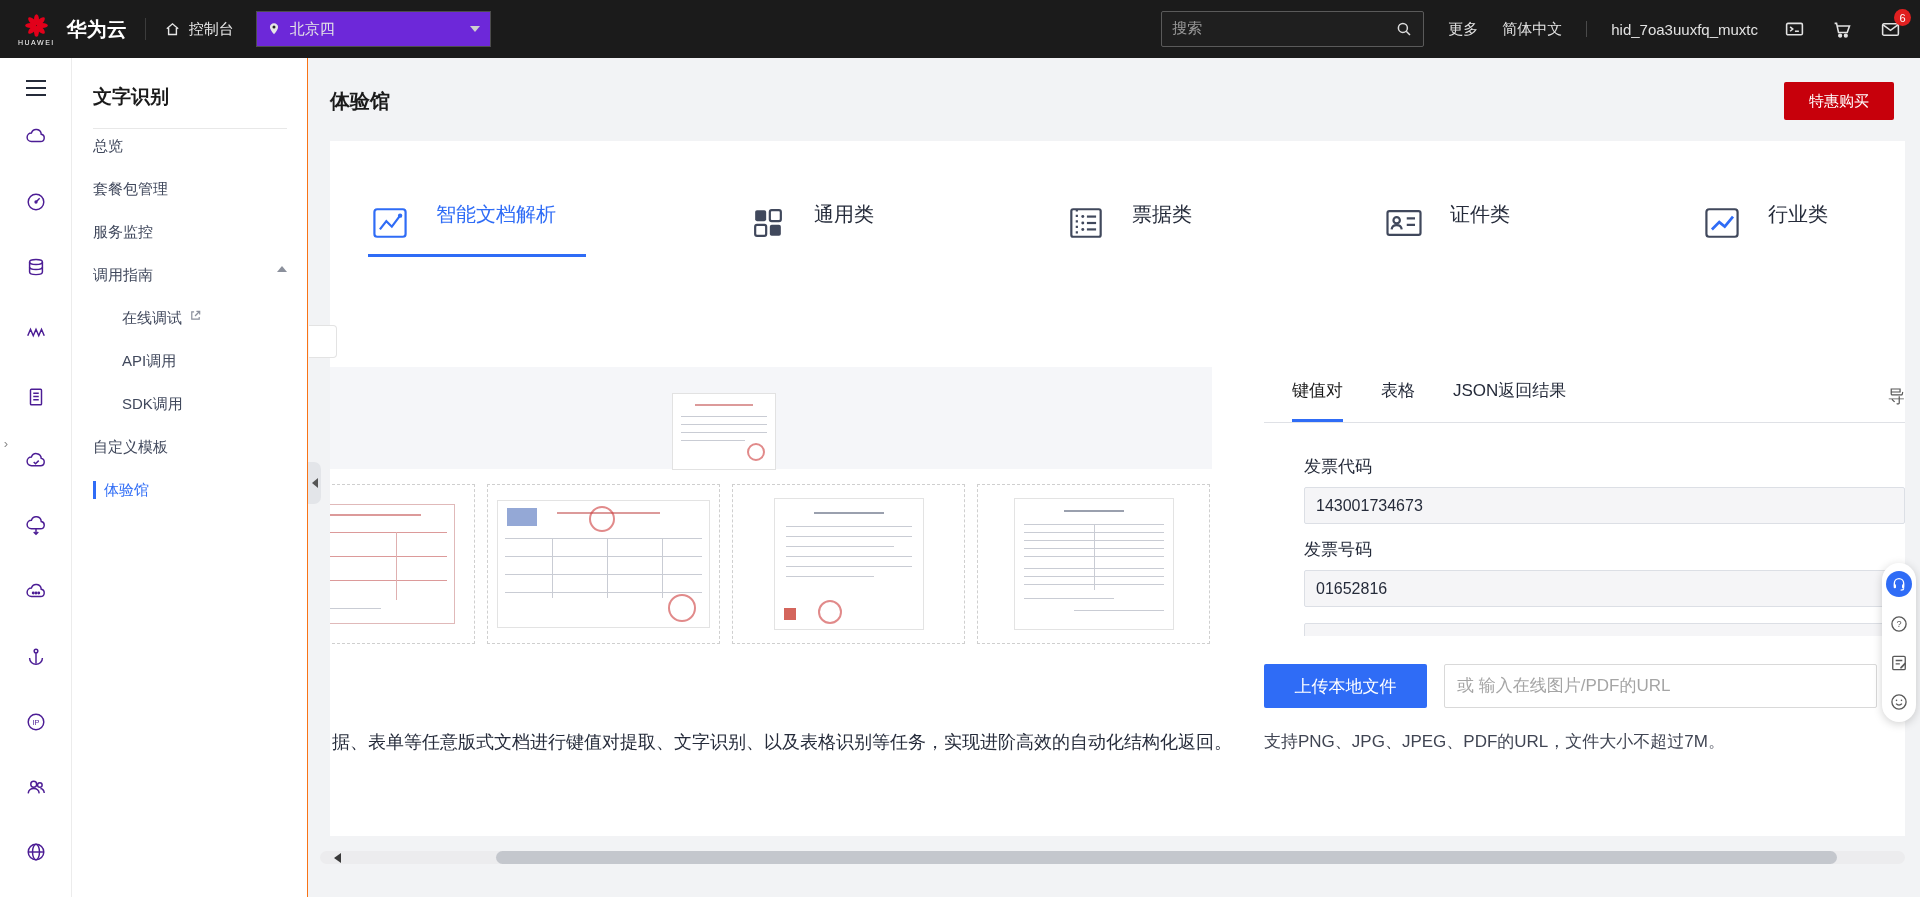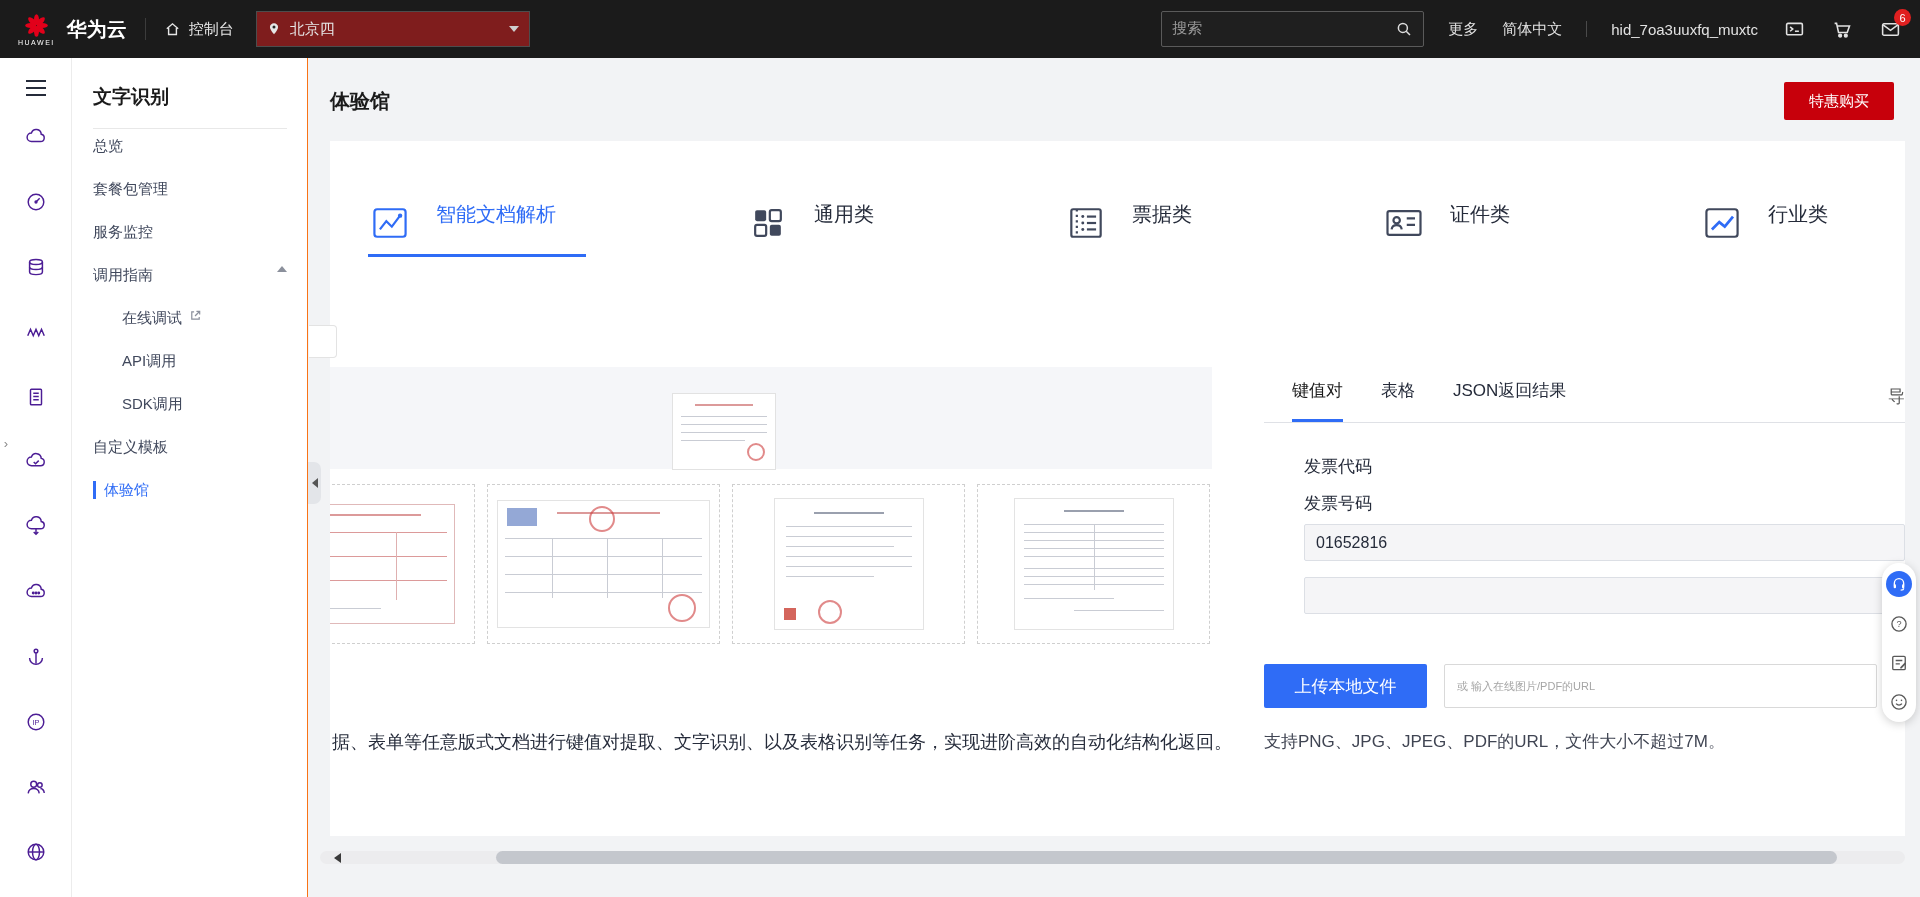--- a/index.html
+++ b/index.html
@@ -7,21 +7,21 @@
 body{font-family:"Liberation Sans","DejaVu Sans",sans-serif;background:#f2f3f5;color:#252b3a;position:relative}
 svg{display:block}
 
 
 .topbar{position:absolute;left:0;top:0;right:0;height:58px;background:#1b1b1b;display:flex;align-items:center;padding:0 18px;color:#e6e6e6;z-index:50}
 .logo{display:flex;flex-direction:column;align-items:center;margin-right:12px;cursor:pointer}
 .logo-text{font-size:7px;letter-spacing:1.5px;color:#fff;margin-top:1px}
 .brand{font-size:20px;font-weight:bold;color:#fff;cursor:pointer}
 .tb-divider{width:1px;height:22px;background:#3c3c3c;margin:0 18px}
 .console{display:flex;align-items:center;gap:8px;font-size:15px;color:#e6e6e6;margin-right:22px;cursor:pointer}
-.region{display:flex;align-items:center;gap:9px;width:274px;height:36px;background:#7f1d1d;border:1px solid #4d4d4d;padding:0 10px;font-size:15px;color:#e6e6e6;cursor:pointer}
+.region{display:flex;align-items:center;gap:9px;width:235px;height:36px;background:#6d28d9;border:1px solid #4d4d4d;padding:0 10px;font-size:15px;color:#e6e6e6;cursor:pointer}
 .caret-down{margin-left:auto;width:0;height:0;border-left:5px solid transparent;border-right:5px solid transparent;border-top:6px solid #cfcfcf}
 .tb-right{margin-left:auto;display:flex;align-items:center;gap:24px}
 .search{display:flex;align-items:center;width:263px;height:36px;border:1px solid #5a5a5a;border-radius:2px;padding:0 10px;background:#1f1f1f}
 .search input{flex:1;background:transparent;border:0;outline:none;color:#ddd;font-size:15px;font-family:Liberation Mono, monospace}
 .search input::placeholder{color:#9a9a9a}
 .tb-link{font-size:15px;color:#e2e2e2;cursor:pointer;white-space:nowrap}
 .tb-sep{width:1px;height:16px;background:#4a4a4a}
 .tb-icon{position:relative;width:24px;height:24px;display:flex;align-items:center;justify-content:center;color:#e2e2e2;cursor:pointer}
 .badge{position:absolute;top:-8px;right:-9px;min-width:17px;height:17px;border-radius:9px;background:#e02020;color:#fff;font-size:11px;font-style:normal;display:flex;align-items:center;justify-content:center;padding:0 4px}
 
@@ -90,21 +90,21 @@
 .rp-tab.active::after{content:"";position:absolute;left:0;right:0;bottom:0;height:3px;background:#2f6cf6}
 .rp-export{position:absolute;right:0;top:128px;font-size:17px;color:#595959;cursor:pointer}
 .rp-divider{position:absolute;left:0;right:0;top:165px;height:1px;background:#dfe1e6}
 .rp-fields{position:absolute;left:40px;right:0;top:166px;height:213px;overflow:hidden}
 .rp-label{font-size:17px;color:#252b3a;margin:32px 0 9px}
 .rp-label.second{margin-top:14px}
 .rp-input{display:block;width:100%;height:37px;background:#f5f5f7;border:1px solid #dcdfe5;border-radius:2px;font-size:16px;color:#252b3a;padding:0 11px;font-family:inherit;outline:none}
 .rp-input.sliver{margin-top:16px}
 .upload-row{position:absolute;left:0;right:28px;top:407px;display:flex;gap:17px}
 .upload-btn{flex:none;width:163px;height:44px;background:#2f6cf6;color:#fff;font-size:17px;border:0;border-radius:2px;cursor:pointer;font-family:inherit}
-.url-input{flex:1;height:44px;border:1px solid #d9d9d9;border-radius:2px;padding:0 12px;font-size:11px;color:#333;font-family:inherit;outline:none}
+.url-input{flex:1;height:44px;border:1px solid #d9d9d9;border-radius:2px;padding:0 12px;font-size:17px;color:#333;font-family:inherit;outline:none}
 .url-input::placeholder{color:#a5a5a5}
 .rp-note{position:absolute;left:0;top:473px;font-size:17px;color:#404553;white-space:nowrap}
 
 
 .hscroll{position:absolute;left:12px;right:15px;top:793px;height:13px;background:#ececee;border-radius:7px}
 .hs-arrow{position:absolute;left:14px;top:2px;width:0;height:0;border-top:5px solid transparent;border-bottom:5px solid transparent;border-right:7px solid #3a3a3a;cursor:pointer}
 .thumb-bar{position:absolute;left:176px;top:0;width:1341px;height:13px;background:#c4c7cd;border-radius:7px;cursor:grab}
 
 
 .clipped-frag{position:absolute;left:309px;top:325px;width:28px;height:33px;background:#fff;border:1px solid #e3e3e3;border-left:0;border-radius:0 4px 4px 0;z-index:45}
@@ -434,20 +434,21 @@
         <div class="rp-tabs">
           <span class="rp-tab active">键值对</span>
           <span class="rp-tab">表格</span>
           <span class="rp-tab">JSON返回结果</span>
         </div>
         <span class="rp-export">导</span>
         <div class="rp-divider"></div>
 
         <div class="rp-fields">
           <div class="rp-label">发票代码</div>
+          <input class="rp-input" readonly="" value="143001734673" style="">
           <div class="rp-label second">发票号码</div>
           <input class="rp-input" readonly="" value="01652816" style="">
           <input class="rp-input sliver" readonly="" style="">
         </div>
 
         <div class="upload-row">
           <button class="upload-btn">上传本地文件</button>
           <input class="url-input" placeholder="或 输入在线图片/PDF的URL" style="">
         </div>
         <div class="rp-note">支持PNG、JPG、JPEG、PDF的URL，文件大小不超过7M。</div>

